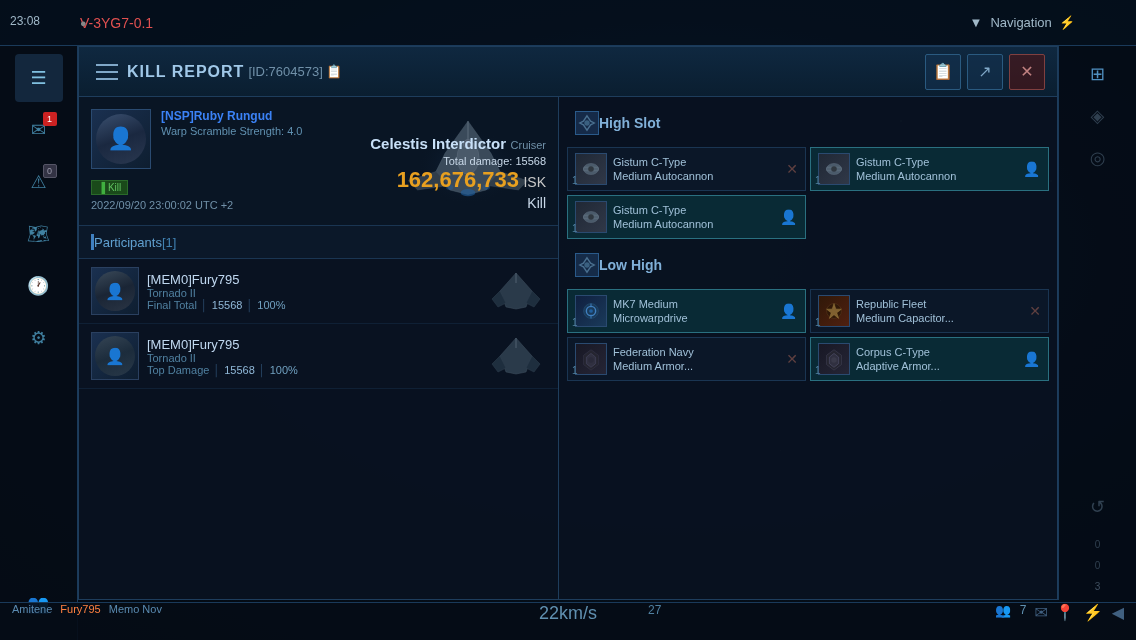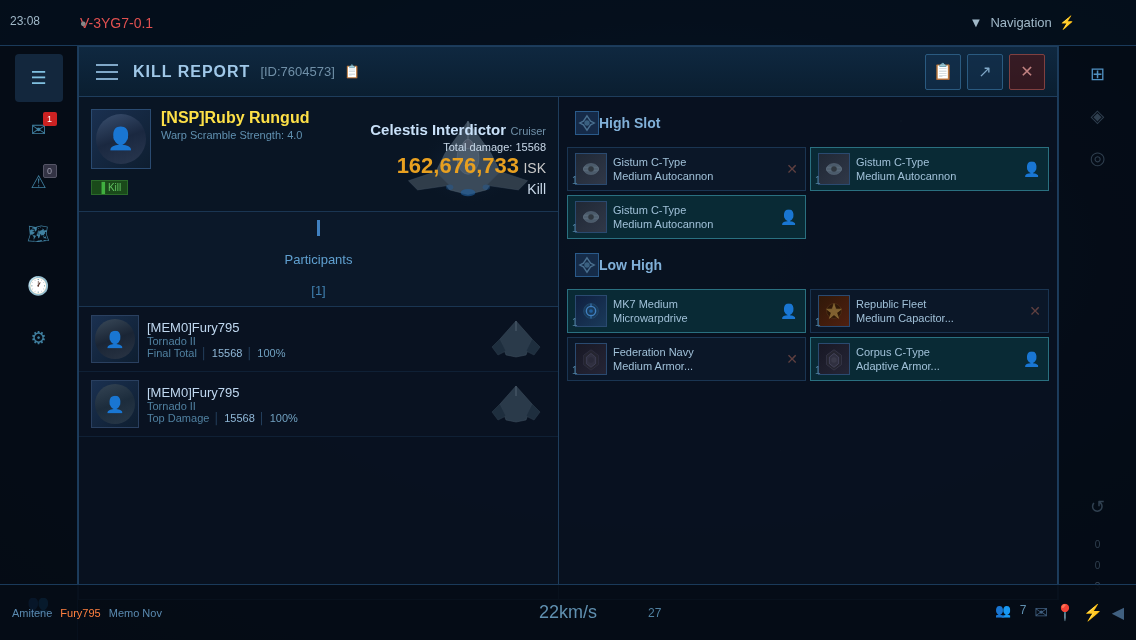--- a/index.html
+++ b/index.html
@@ -111,21 +111,21 @@
     }
 
     
     .panel-header {
       height: 50px;
       background: linear-gradient(180deg, #0f2840 0%, #0a1e30 100%);
       border-bottom: 1px solid #1e3d5c;
       display: flex;
       align-items: center;
       padding: 0 12px;
-      gap: 10px;
+      gap: 4px;
     }
     .menu-icon {
       width: 32px; height: 32px;
       display: flex; flex-direction: column;
       align-items: center; justify-content: center;
       gap: 5px; cursor: pointer;
     }
     .menu-icon span {
       width: 22px; height: 2px;
       background: #80a8c8;
@@ -200,22 +200,22 @@
     }
     .victim-avatar-inner {
       width: 50px; height: 50px;
       background: linear-gradient(160deg, #3a5070 0%, #1a2840 50%, #2a3850 100%);
       border-radius: 50%;
       display: flex; align-items: center; justify-content: center;
       font-size: 22px;
       color: #8aa8c8;
     }
     .victim-name {
-      color: #fde047;
-      font-size: 16px;
+      color: #3b82f6;
+      font-size: 12px;
       font-weight: bold;
     }
     .victim-corp {
       color: #6090b0;
       font-size: 11px;
       margin-top: 2px;
     }
     .ship-preview {
       position: absolute;
       right: 10px;
@@ -297,22 +297,21 @@
     .participants-section {
       flex: 1;
       overflow: hidden;
     }
     .participants-header {
       padding: 8px 12px;
       background: rgba(12,25,42,0.9);
       border-bottom: 1px solid #1a3552;
       display: flex;
       align-items: center;
-      gap: 16px;
-      flex-direction: column;
+      gap: 0;
     }
     .participants-bar {
       width: 3px;
       height: 16px;
       background: #4080c0;
     }
     .participants-title {
       color: #60a0d0;
       font-size: 13px;
     }
@@ -480,25 +479,25 @@
       color: #406080;
     }
     .slot-action.x-icon {
       color: #604040;
     }
 
     
     .bottom-bar {
       position: absolute;
       bottom: 0; left: 0; right: 0;
-      height: 56px;
+      height: 38px;
       background: rgba(5,12,22,0.9);
       border-top: 1px solid #1a3a5a;
       display: flex;
-      align-items: center;
+      align-items: flex-start;
       padding: 0 12px;
       z-index: 10;
     }
     .bottom-chat-names {
       color: #6090b0;
       font-size: 11px;
       display: flex;
       gap: 8px;
     }
     .chat-name-highlight {
@@ -668,20 +667,21 @@
             <ellipse cx="75" cy="35" rx="5" ry="5" fill="#505a6a" stroke="#708090" stroke-width="0.5"></ellipse>
           </svg>
         </div>
 
         <div>
           <span class="kill-badge">
             <span style="color:#40b040;">▐</span>
             <span>Kill</span>
           </span>
         </div>
+        <div class="kill-date">2022/09/20 23:00:02 UTC +2</div>
 
         <div class="ship-info-right">
           <div>
             <span class="ship-name-large">Celestis Interdictor</span>
             <span class="ship-type">Cruiser</span>
           </div>
           <div class="ship-damage">
             <span>Total damage:</span>
             <span style="color:#c8d8e8;">15568</span>
           </div>

